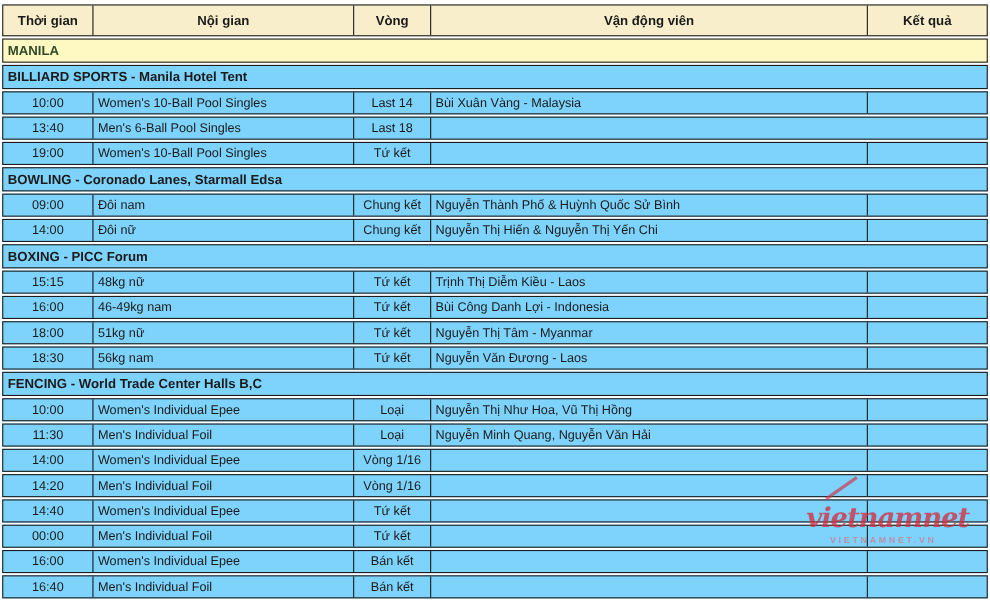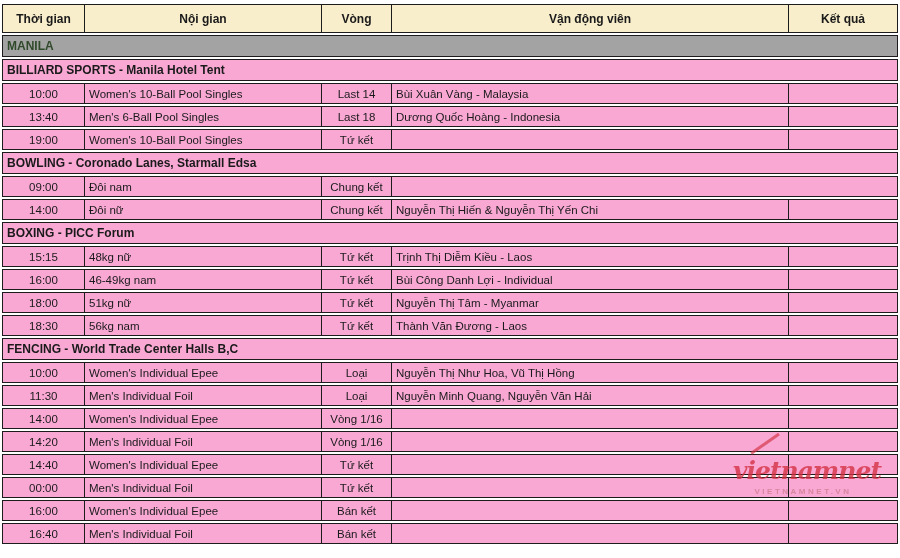--- a/index.html
+++ b/index.html
@@ -1,21 +1,21 @@
 <!DOCTYPE html>
 <html><head>
 <meta charset="utf-8">
 <style>
   html,body{margin:0;padding:0;background:#ffffff;}
   body{width:900px;height:558px;overflow:hidden;font-family:"Liberation Sans","DejaVu Sans",sans-serif;color:#1a1a1a;position:relative;}
   .page{position:relative;width:896px;margin:0 0 16px 2px;}
   .tbl{position:relative;padding-top:2px;}
-  .row{display:flex;align-items:stretch;border:1.5px solid #1c1c1c;background:#f9a8d4;box-sizing:border-box;margin-top:2px;min-height:21px;}
+  .row{display:flex;align-items:stretch;border:1.5px solid #1c1c1c;background:#7dd3fc;box-sizing:border-box;margin-top:2px;min-height:21px;}
   .row.header{min-height:29px;background:#f8eecb;font-weight:bold;font-size:12px;}
-  .row.city{background:#a3a3a3;font-weight:bold;color:#30492b;font-size:12px;}
+  .row.city{background:#fef9c3;font-weight:bold;color:#30492b;font-size:12px;}
   .row.section{font-weight:bold;font-size:12px;}
   .row.city .pad,.row.section .pad{padding:3px 4px;display:flex;align-items:center;}
   .cell{box-sizing:border-box;display:flex;align-items:center;font-size:11.5px;padding:2px 4px;overflow:hidden;white-space:nowrap;}
   .cell.div{border-right:1.5px solid #1c1c1c;}
   .c0{width:82px;justify-content:center;}
   .c1{width:237px;justify-content:flex-start;}
   .c2{width:70px;justify-content:center;text-align:center;}
   .c3{flex:1;justify-content:flex-start;}
   .c4{width:108px;justify-content:center;}
   .row.header .cell{justify-content:center;font-size:12px;}
@@ -46,37 +46,37 @@
         <div class="cell c0 div">10:00</div>
         <div class="cell c1 div">Women's 10-Ball Pool Singles</div>
         <div class="cell c2 div">Last 14</div>
         <div class="cell c3 div">Bùi Xuân Vàng - Malaysia</div>
         <div class="cell c4"></div>
       </div>
       <div class="row data">
         <div class="cell c0 div">13:40</div>
         <div class="cell c1 div">Men's 6-Ball Pool Singles</div>
         <div class="cell c2 div">Last 18</div>
-        <div class="cell c3 div">Dương Quốc Hoàng - Indonesia</div>
         <div class="cell c4"></div>
       </div>
       <div class="row data">
         <div class="cell c0 div">19:00</div>
         <div class="cell c1 div">Women's 10-Ball Pool Singles</div>
         <div class="cell c2 div">Tứ kết</div>
         <div class="cell c3 div"></div>
         <div class="cell c4"></div>
       </div>
       <div class="row section">
         <div class="pad">BOWLING - Coronado Lanes, Starmall Edsa</div>
       </div>
       <div class="row data">
         <div class="cell c0 div">09:00</div>
         <div class="cell c1 div">Đôi nam</div>
         <div class="cell c2 div">Chung kết</div>
+        <div class="cell c3 div">Nguyễn Thành Phố &amp; Huỳnh Quốc Sử Bình</div>
         <div class="cell c4"></div>
       </div>
       <div class="row data">
         <div class="cell c0 div">14:00</div>
         <div class="cell c1 div">Đôi nữ</div>
         <div class="cell c2 div">Chung kết</div>
         <div class="cell c3 div">Nguyễn Thị Hiến &amp; Nguyễn Thị Yến Chi</div>
         <div class="cell c4"></div>
       </div>
       <div class="row section">
@@ -86,35 +86,35 @@
         <div class="cell c0 div">15:15</div>
         <div class="cell c1 div">48kg nữ</div>
         <div class="cell c2 div">Tứ kết</div>
         <div class="cell c3 div">Trịnh Thị Diễm Kiều - Laos</div>
         <div class="cell c4"></div>
       </div>
       <div class="row data">
         <div class="cell c0 div">16:00</div>
         <div class="cell c1 div">46-49kg nam</div>
         <div class="cell c2 div">Tứ kết</div>
-        <div class="cell c3 div">Bùi Công Danh Lợi - Individual</div>
+        <div class="cell c3 div">Bùi Công Danh Lợi - Indonesia</div>
         <div class="cell c4"></div>
       </div>
       <div class="row data">
         <div class="cell c0 div">18:00</div>
         <div class="cell c1 div">51kg nữ</div>
         <div class="cell c2 div">Tứ kết</div>
         <div class="cell c3 div">Nguyễn Thị Tâm - Myanmar</div>
         <div class="cell c4"></div>
       </div>
       <div class="row data">
         <div class="cell c0 div">18:30</div>
         <div class="cell c1 div">56kg nam</div>
         <div class="cell c2 div">Tứ kết</div>
-        <div class="cell c3 div">Thành Văn Đương - Laos</div>
+        <div class="cell c3 div">Nguyễn Văn Đương - Laos</div>
         <div class="cell c4"></div>
       </div>
       <div class="row section">
         <div class="pad">FENCING - World Trade Center Halls B,C</div>
       </div>
       <div class="row data">
         <div class="cell c0 div">10:00</div>
         <div class="cell c1 div">Women's Individual Epee</div>
         <div class="cell c2 div">Loại</div>
         <div class="cell c3 div">Nguyễn Thị Như Hoa, Vũ Thị Hồng</div>

